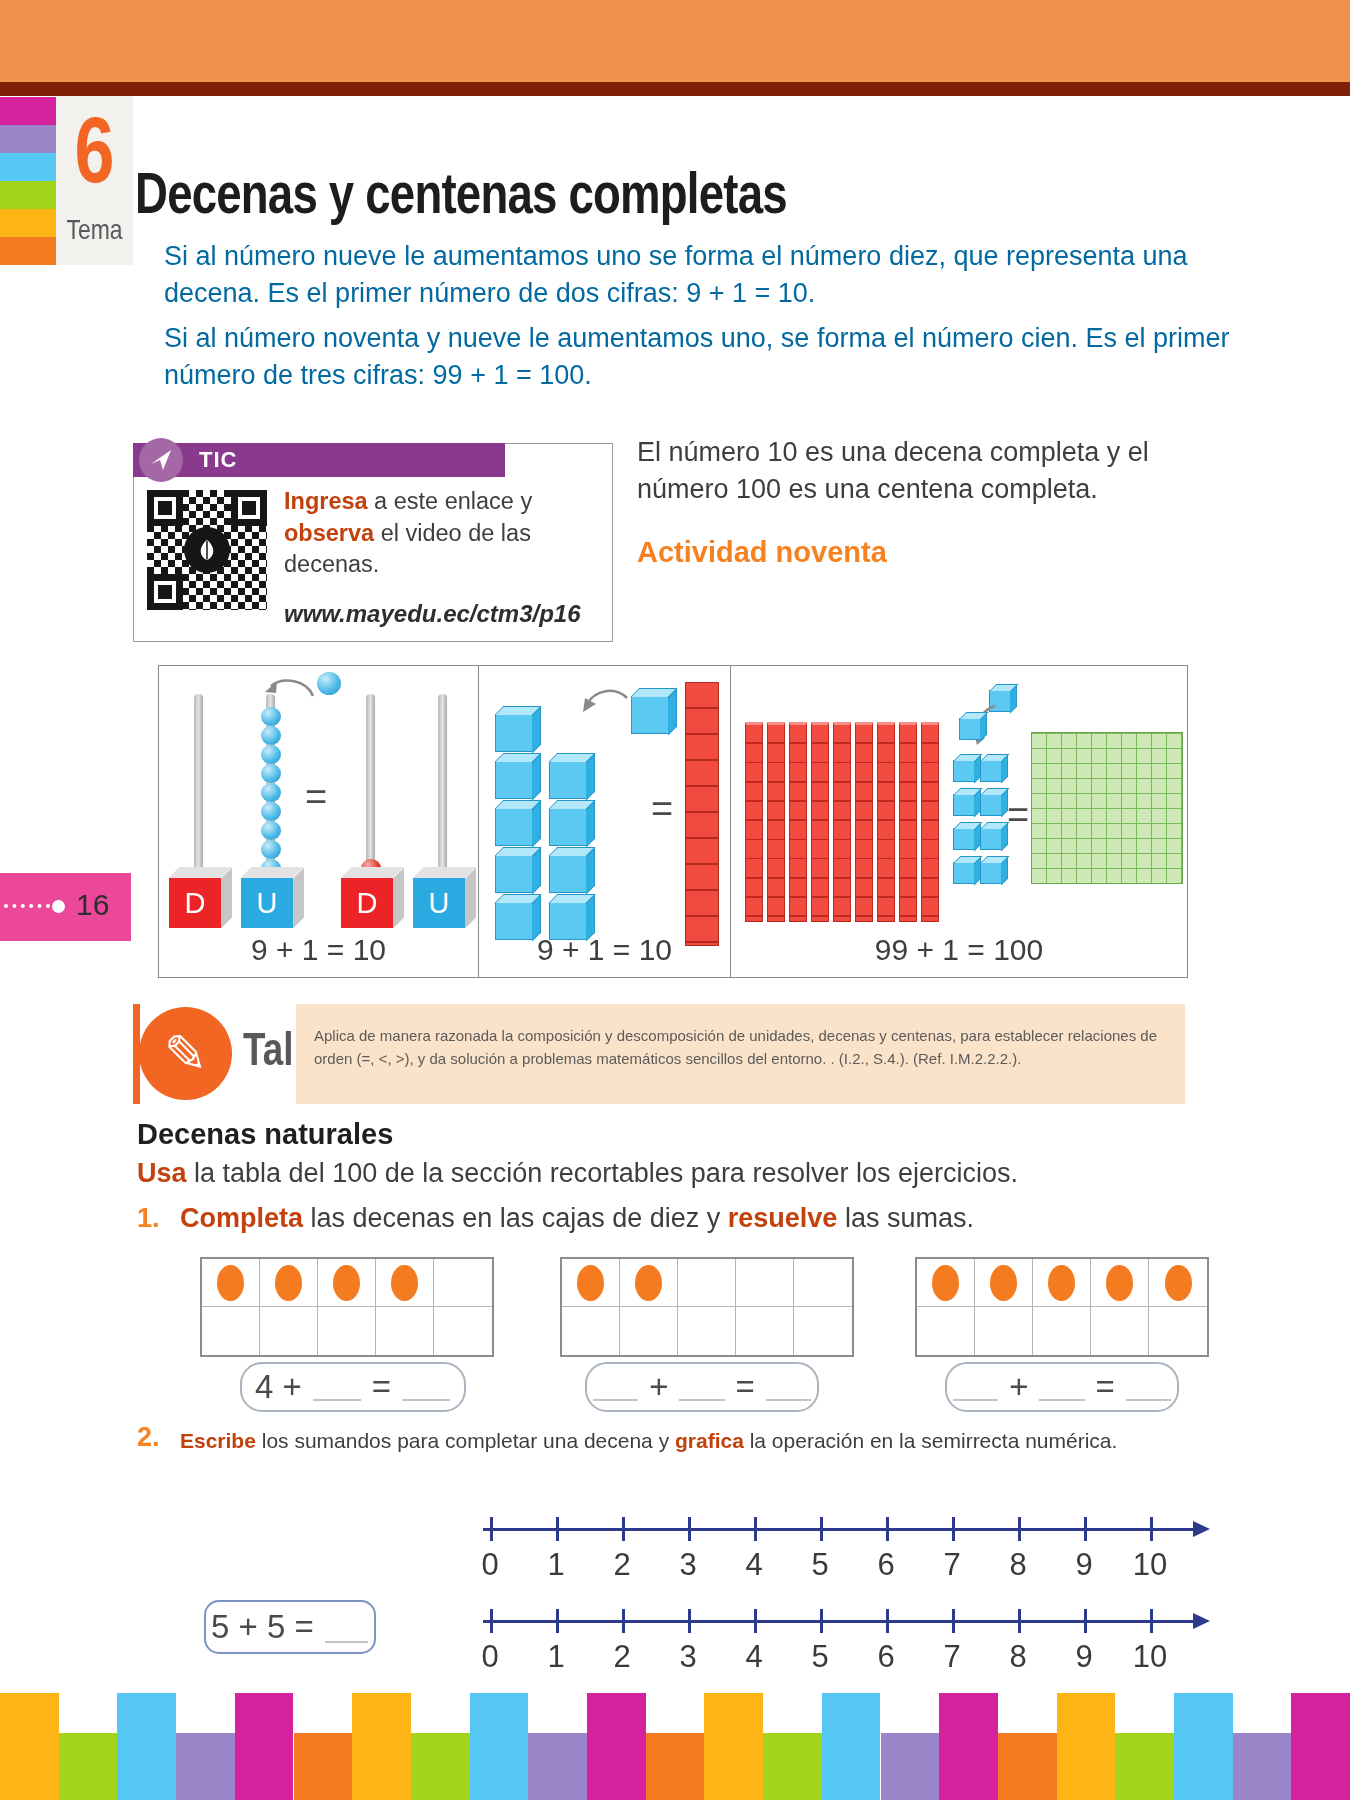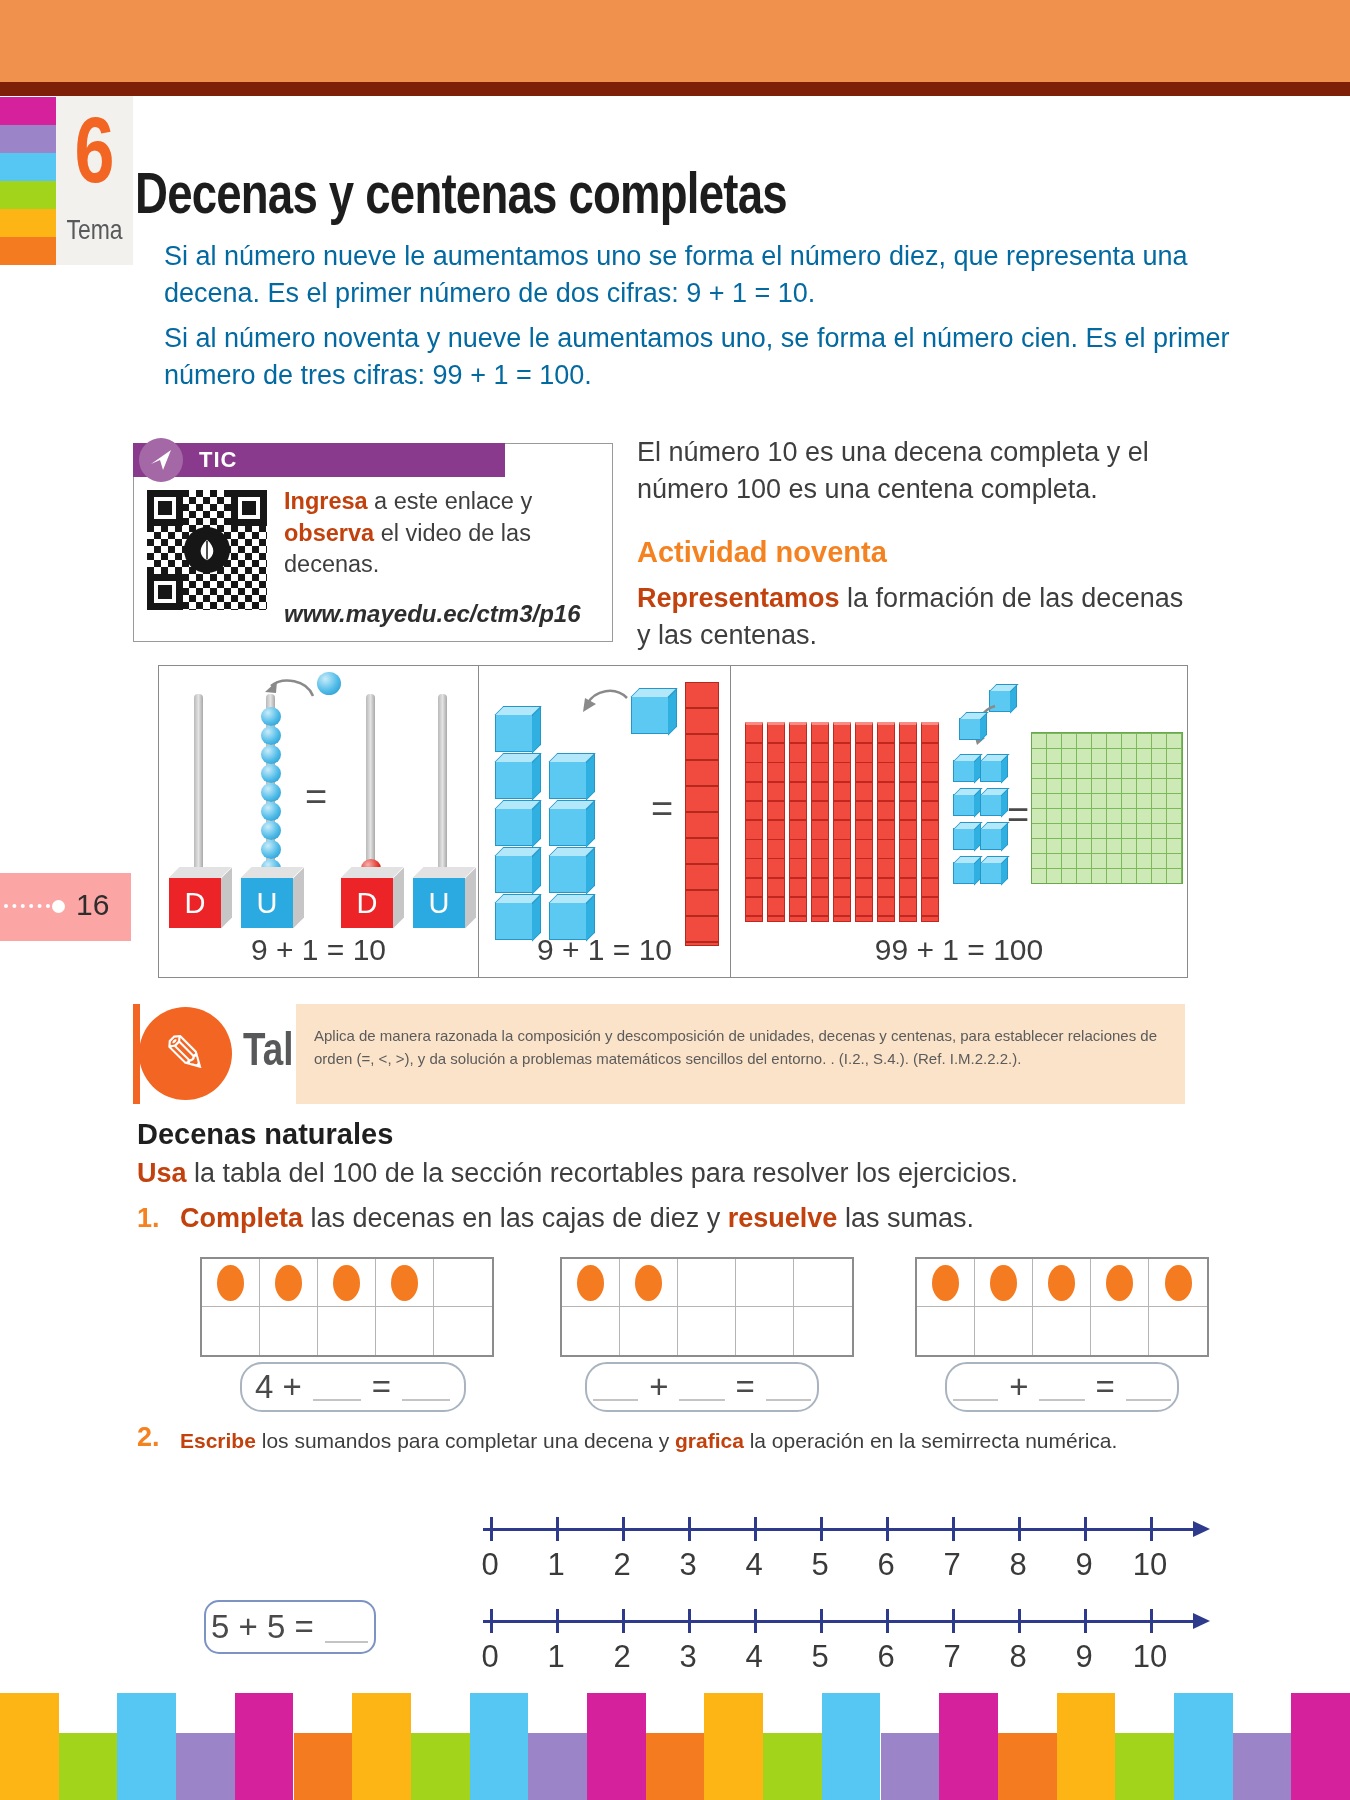--- a/index.html
+++ b/index.html
@@ -142,21 +142,21 @@
   
   .numline{position:absolute;left:483px;width:735px;height:80px;}
   .nl1{top:1505px;} .nl2{top:1597px;}
   .nl-line{position:absolute;left:0;top:22.5px;width:714px;height:3px;background:#2E3A8C;}
   .nl-arrow{position:absolute;left:710px;top:16px;width:0;height:0;
             border-left:17px solid #2E3A8C;border-top:8px solid transparent;border-bottom:8px solid transparent;}
   .nl-tick{position:absolute;top:12px;width:3px;height:24px;background:#2E3A8C;}
   .nl-label{position:absolute;top:42px;width:40px;text-align:center;font-size:31px;color:#3a3a3a;}
 
   
-  .page-tab{left:0;top:873px;width:131px;height:68px;background:#fca5a5;}
+  .page-tab{left:0;top:873px;width:131px;height:68px;background:#ec4899;}
   .ptab-dots{position:absolute;left:4px;top:31px;width:46px;border-top:4px dotted #fff;}
   .ptab-dot{position:absolute;left:52px;top:27px;width:13px;height:13px;border-radius:50%;background:#fff;}
   .ptab-num{position:absolute;left:76px;top:15px;font-size:30px;color:#2d2d2d;}
 
   
   .fbar{position:absolute;}
   .fbar.tall{top:1693px;height:107px;}
   .fbar.short{top:1733px;height:67px;}
 
   .arrow-svg{position:absolute;}
@@ -208,21 +208,20 @@
             <path d="M15.2 6 L16.8 6 L16.8 26 L15.2 26 Z" fill="#161616"></path>
           </svg>
       </div>
     </div>
     <div class="tic-text"><span class="b">Ingresa</span><span> a este enlace y </span><span class="b">observa</span><span> el video de las decenas.</span></div>
     <div class="tic-url">www.mayedu.ec/ctm3/p16</div>
   </div>
 
   <div class="abs concept-text">El número 10 es una decena completa y el número 100 es una centena completa.</div>
   <div class="abs activity-heading">Actividad noventa</div>
-  <div class="abs activity-text"><span class="b">Representamos</span><span> la formación de las decenas y las centenas.</span></div>
 
   <div class="abs figure">
 
     <div class="fig-panel fp1">
       <div class="abacus" style="left:10px;">
         <div class="spindle sp-d">
           <div class="pole"></div>
           <div class="abase abase-d">
               <span class="abase-letter">D</span>
             </div>

